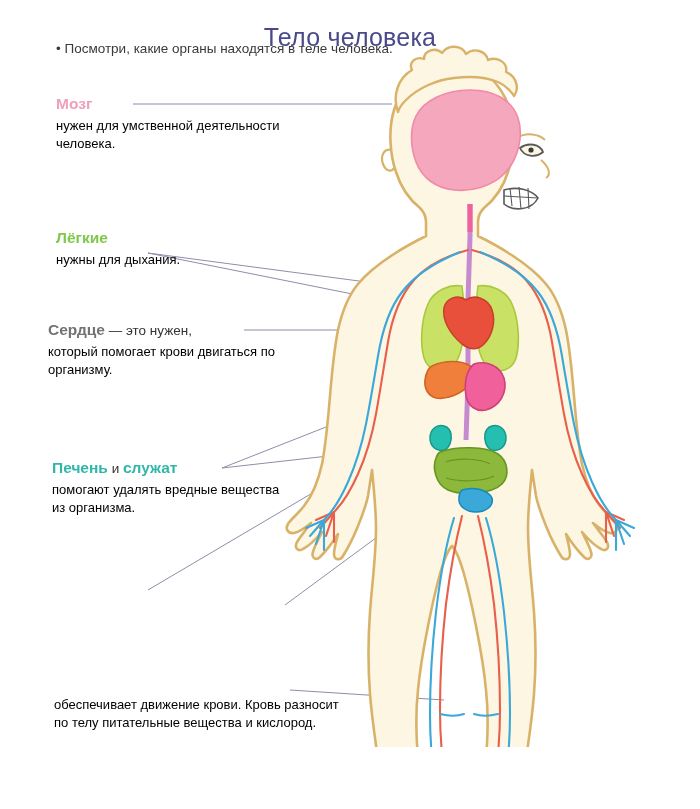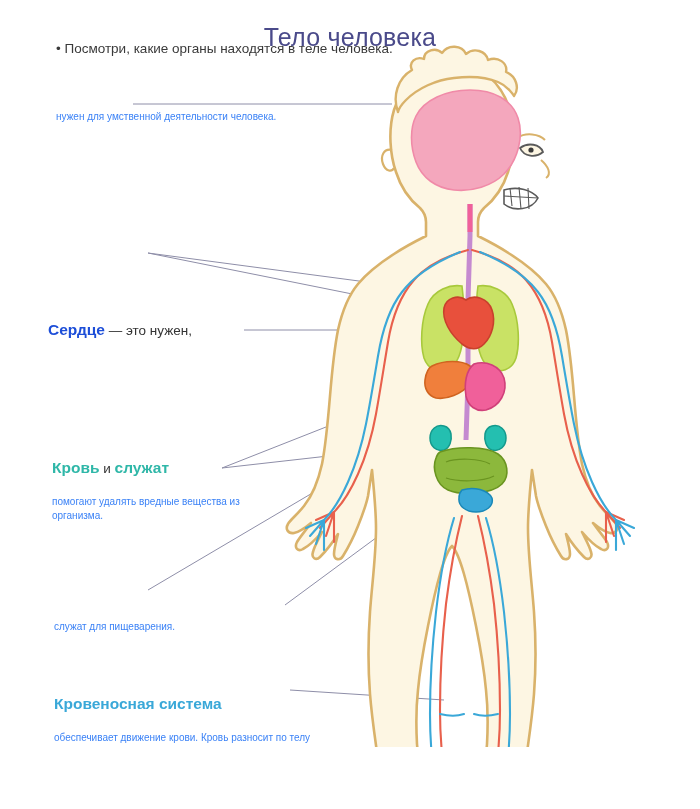--- a/index.html
+++ b/index.html
@@ -36,31 +36,31 @@
   .callout { position: absolute; }
   .callout .head {
     font-weight: bold;
     color: #f0a0b8;
     font-size: 15.5px;
   }
   .callout .head.green { color: #7ec84a; }
   .callout .head.blue  { color: #3aa8d8; }
   .callout .head.teal  { color: #2fb7a8; }
   .callout .head.violet{ color: #9a7fc0; }
-  .callout .head.red   { color: #1d4ed8; }
+  .callout .head.red   { color: #737373; }
   .callout .inline {
     color: #333333;
     font-weight: normal;
     font-size: 13.5px;
   }
   .callout .body {
-    color: #3b82f6;
-    font-size: 10px;
+    color: #000000;
+    font-size: 13px;
     line-height: 1.38;
-    margin-top: 16px;
+    margin-top: 2px;
     max-width: 240px;
   }
   .callout .headline { line-height: 1.3; }
   
   #art { position: absolute; left: 0; top: 0; }
   .leader { stroke: #8e8ea8; stroke-width: 1; fill: none; }
 </style>
 </head>
 <body>
 
@@ -258,35 +258,39 @@
       <path d="M440,714 C448,716 458,716 464,714 M498,714 C490,716 480,716 474,714"></path>
     </g>
 
     <g fill="none" stroke="#d9b26a" stroke-width="2">
       <path d="M382,770 C394,766 410,766 419,770"></path>
       <path d="M485,770 C494,766 510,766 522,770"></path>
     </g>
   </svg>
 
   <div class="callout" style="left:56px; top:94px;">
+    <div class="headline"><span class="head">Мозг</span></div>
     <div class="body">нужен для умственной деятельности человека.</div>
   </div>
 
+  <div class="callout" style="left:56px; top:228px;">
+    <div class="headline"><span class="head green">Лёгкие</span></div>
+    <div class="body">нужны для дыхания.</div>
+  </div>
 
   <div class="callout" style="left:48px; top:320px;">
     <div class="headline"><span class="head red">Сердце</span><span class="inline"> — это нужен,</span></div>
+    <div class="body">который помогает крови двигаться по организму.</div>
   </div>
 
   <div class="callout" style="left:52px; top:458px;">
-    <div class="headline"><span class="head teal">Кровь</span><span class="inline"> и </span><span class="head teal">служат</span></div>
+    <div class="headline"><span class="head teal">Печень</span><span class="inline"> и </span><span class="head teal">служат</span></div>
     <div class="body">помогают удалять вредные вещества из организма.</div>
   </div>
 
   <div class="callout" style="left:54px; top:604px;">
-    <div class="body">служат для пищеварения.</div>
   </div>
 
   <div class="callout" style="left:54px; top:694px;">
-    <div class="headline"><span class="head blue">Кровеносная система</span></div>
     <div class="body" style="max-width:290px;">обеспечивает движение крови. Кровь разносит по телу питательные вещества и кислород.</div>
   </div>
 
 </div>
 
 </body></html>

